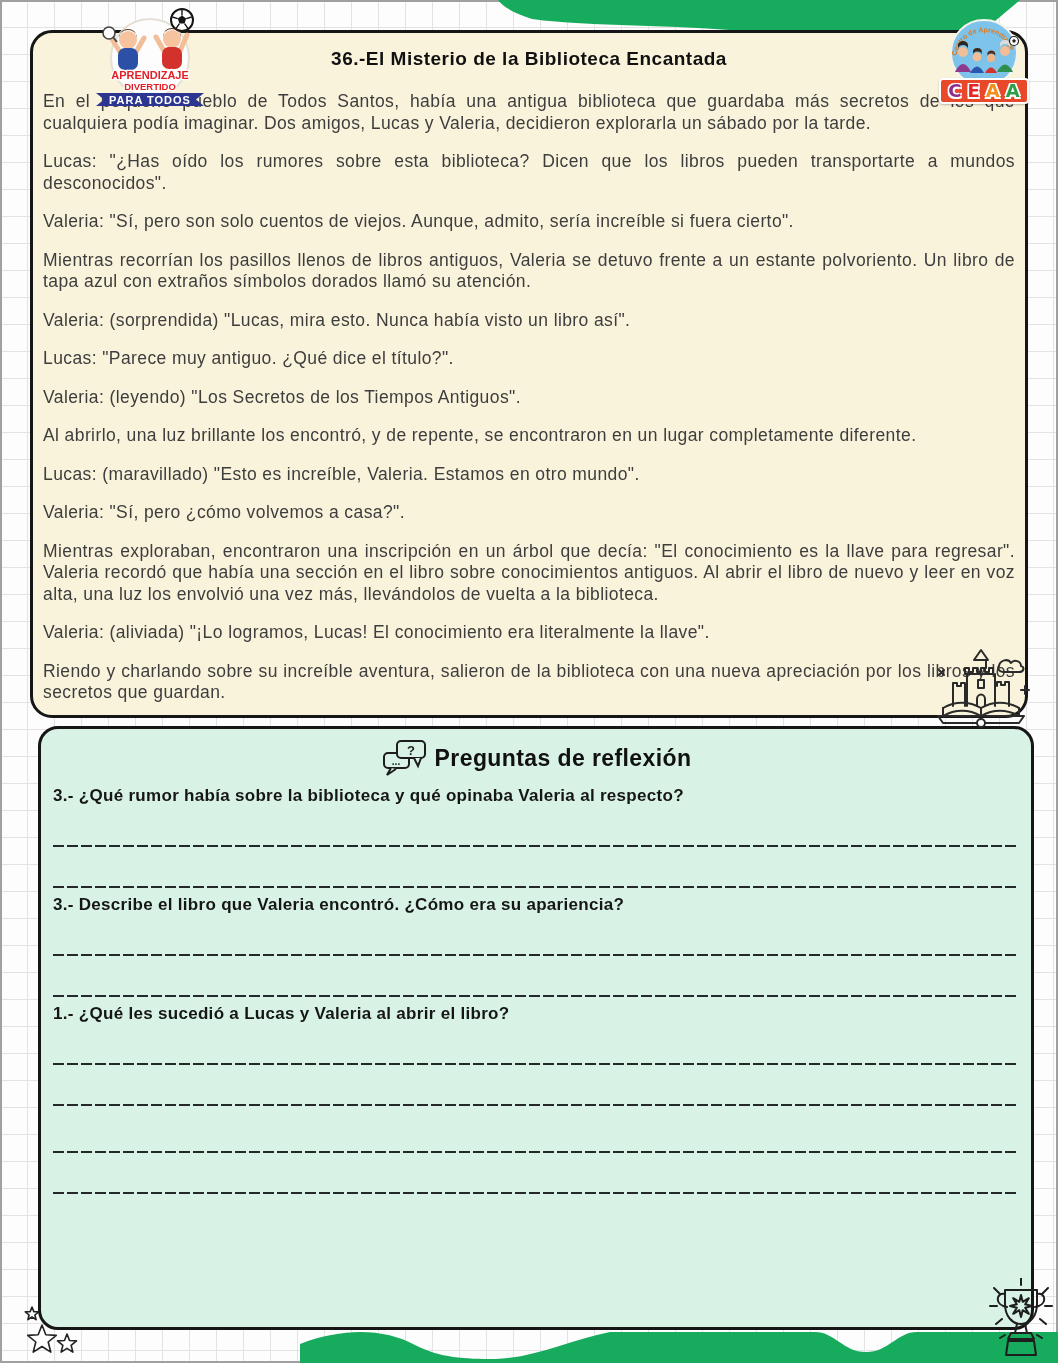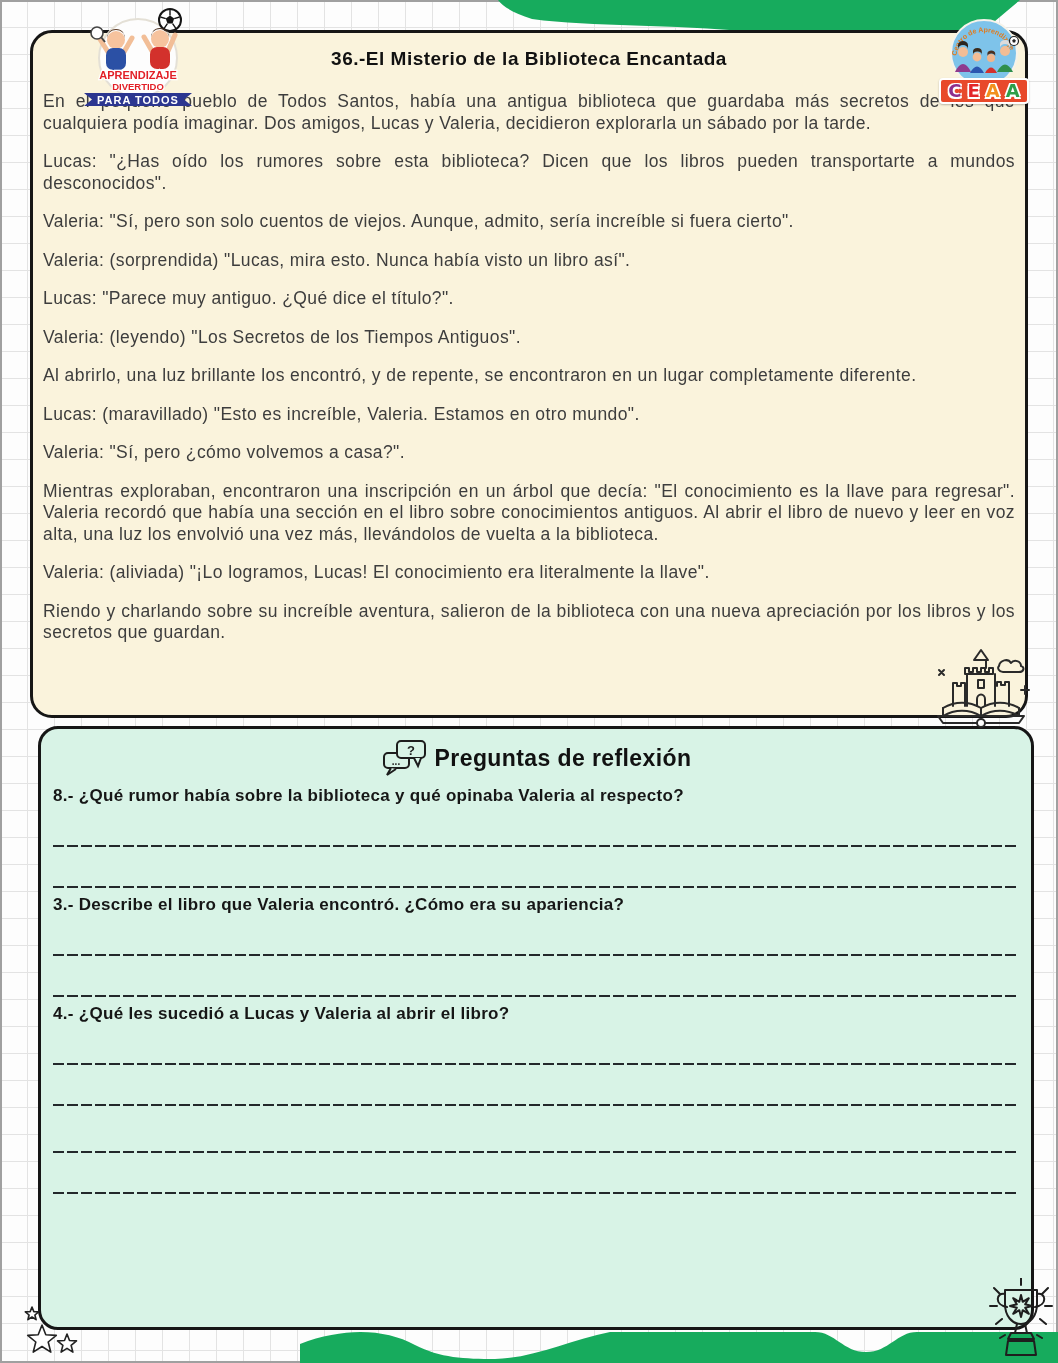--- a/index.html
+++ b/index.html
@@ -32,21 +32,21 @@
     position:absolute;top:15px;left:0;right:0;text-align:center;
     font-size:19px;font-weight:bold;color:#111;letter-spacing:.5px;
   }
   .para{
     margin:0 0 17px 0;text-align:justify;
     font-size:17.5px;line-height:21.5px;letter-spacing:.4px;
     color:#3d3d3d;
   }
 
   
-  #logo-left{position:absolute;left:60px;top:6px;width:150px;height:102px;z-index:5;text-decoration:underline;}
+  #logo-left{position:absolute;left:72px;top:6px;width:150px;height:102px;z-index:5;text-decoration:underline;}
   #logo-right{position:absolute;left:936px;top:16px;width:96px;height:92px;z-index:5;}
   .ceaa-banner{
     position:absolute;left:3px;right:3px;bottom:4px;height:26px;
     background:#E8492B;border:2px solid #fff;border-radius:4px;
     display:flex;justify-content:center;align-items:center;gap:6px;
     box-shadow:0 1px 2px rgba(0,0,0,.25);
   }
   .ceaa-letter{
     font-weight:800;font-size:18px;line-height:1;
     font-family:"DejaVu Sans",sans-serif;
@@ -84,20 +84,21 @@
 <svg id="bottom-blob" viewBox="0 0 758 93" preserveAspectRatio="none">
   <path class="blob" d="M0,74 C45,57 85,59 115,75 C140,88 165,89 195,89 C235,88 270,70 310,62 L515,62 C535,62 543,82 566,82 C589,82 597,62 617,62 L758,62 L758,93 L0,93 Z"></path>
 </svg>
 
 <div id="story-box">
   <div id="story-title">36.-El Misterio de la Biblioteca Encantada</div>
   <div>
       <p class="para">En el pequeño pueblo de Todos Santos, había una antigua biblioteca que guardaba más secretos de los que cualquiera podía imaginar. Dos amigos, Lucas y Valeria, decidieron explorarla un sábado por la tarde.</p>
       <p class="para">Lucas: "¿Has oído los rumores sobre esta biblioteca? Dicen que los libros pueden transportarte a mundos desconocidos".</p>
       <p class="para">Valeria: "Sí, pero son solo cuentos de viejos. Aunque, admito, sería increíble si fuera cierto".</p>
+      <p class="para">Mientras recorrían los pasillos llenos de libros antiguos, Valeria se detuvo frente a un estante polvoriento. Un libro de tapa azul con extraños símbolos dorados llamó su atención.</p>
       <p class="para">Valeria: (sorprendida) "Lucas, mira esto. Nunca había visto un libro así".</p>
       <p class="para">Lucas: "Parece muy antiguo. ¿Qué dice el título?".</p>
       <p class="para">Valeria: (leyendo) "Los Secretos de los Tiempos Antiguos".</p>
       <p class="para">Al abrirlo, una luz brillante los encontró, y de repente, se encontraron en un lugar completamente diferente.</p>
       <p class="para">Lucas: (maravillado) "Esto es increíble, Valeria. Estamos en otro mundo".</p>
       <p class="para">Valeria: "Sí, pero ¿cómo volvemos a casa?".</p>
       <p class="para">Mientras exploraban, encontraron una inscripción en un árbol que decía: "El conocimiento es la llave para regresar". Valeria recordó que había una sección en el libro sobre conocimientos antiguos. Al abrir el libro de nuevo y leer en voz alta, una luz los envolvió una vez más, llevándolos de vuelta a la biblioteca.</p>
       <p class="para">Valeria: (aliviada) "¡Lo logramos, Lucas! El conocimiento era literalmente la llave".</p>
       <p class="para">Riendo y charlando sobre su increíble aventura, salieron de la biblioteca con una nueva apreciación por los libros y los secretos que guardan.</p>
     </div>
@@ -199,31 +200,31 @@
         <rect x="16" y="3" width="28" height="17" rx="4"></rect>
         <path d="M33,20 l4,8 l3,-8"></path>
       </g>
       <text x="15" y="26.5" text-anchor="middle" font-size="10" font-weight="bold" fill="#1d1d1d">...</text>
       <text x="30" y="17" text-anchor="middle" font-size="13" font-weight="bold" fill="#1d1d1d">?</text>
     </svg>
     <span class="q-heading">Preguntas de reflexión</span>
   </div>
   <div>
       <div class="q-block">
-        <div class="q-label">8.- ¿Qué rumor había sobre la biblioteca y qué opinaba Valeria al respecto?</div>
+        <div class="q-label">3.- ¿Qué rumor había sobre la biblioteca y qué opinaba Valeria al respecto?</div>
         <div class="answer-line"></div>
         <div class="answer-line"></div>
       </div>
       <div class="q-block">
         <div class="q-label">3.- Describe el libro que Valeria encontró. ¿Cómo era su apariencia?</div>
         <div class="answer-line"></div>
         <div class="answer-line"></div>
       </div>
       <div class="q-block">
-        <div class="q-label">4.- ¿Qué les sucedió a Lucas y Valeria al abrir el libro?</div>
+        <div class="q-label">1.- ¿Qué les sucedió a Lucas y Valeria al abrir el libro?</div>
         <div class="answer-line"></div>
         <div class="answer-line"></div>
       </div>
       <div class="q-block">
         <div class="answer-line"></div>
         <div class="answer-line"></div>
       </div>
     </div>
 </div>
 

